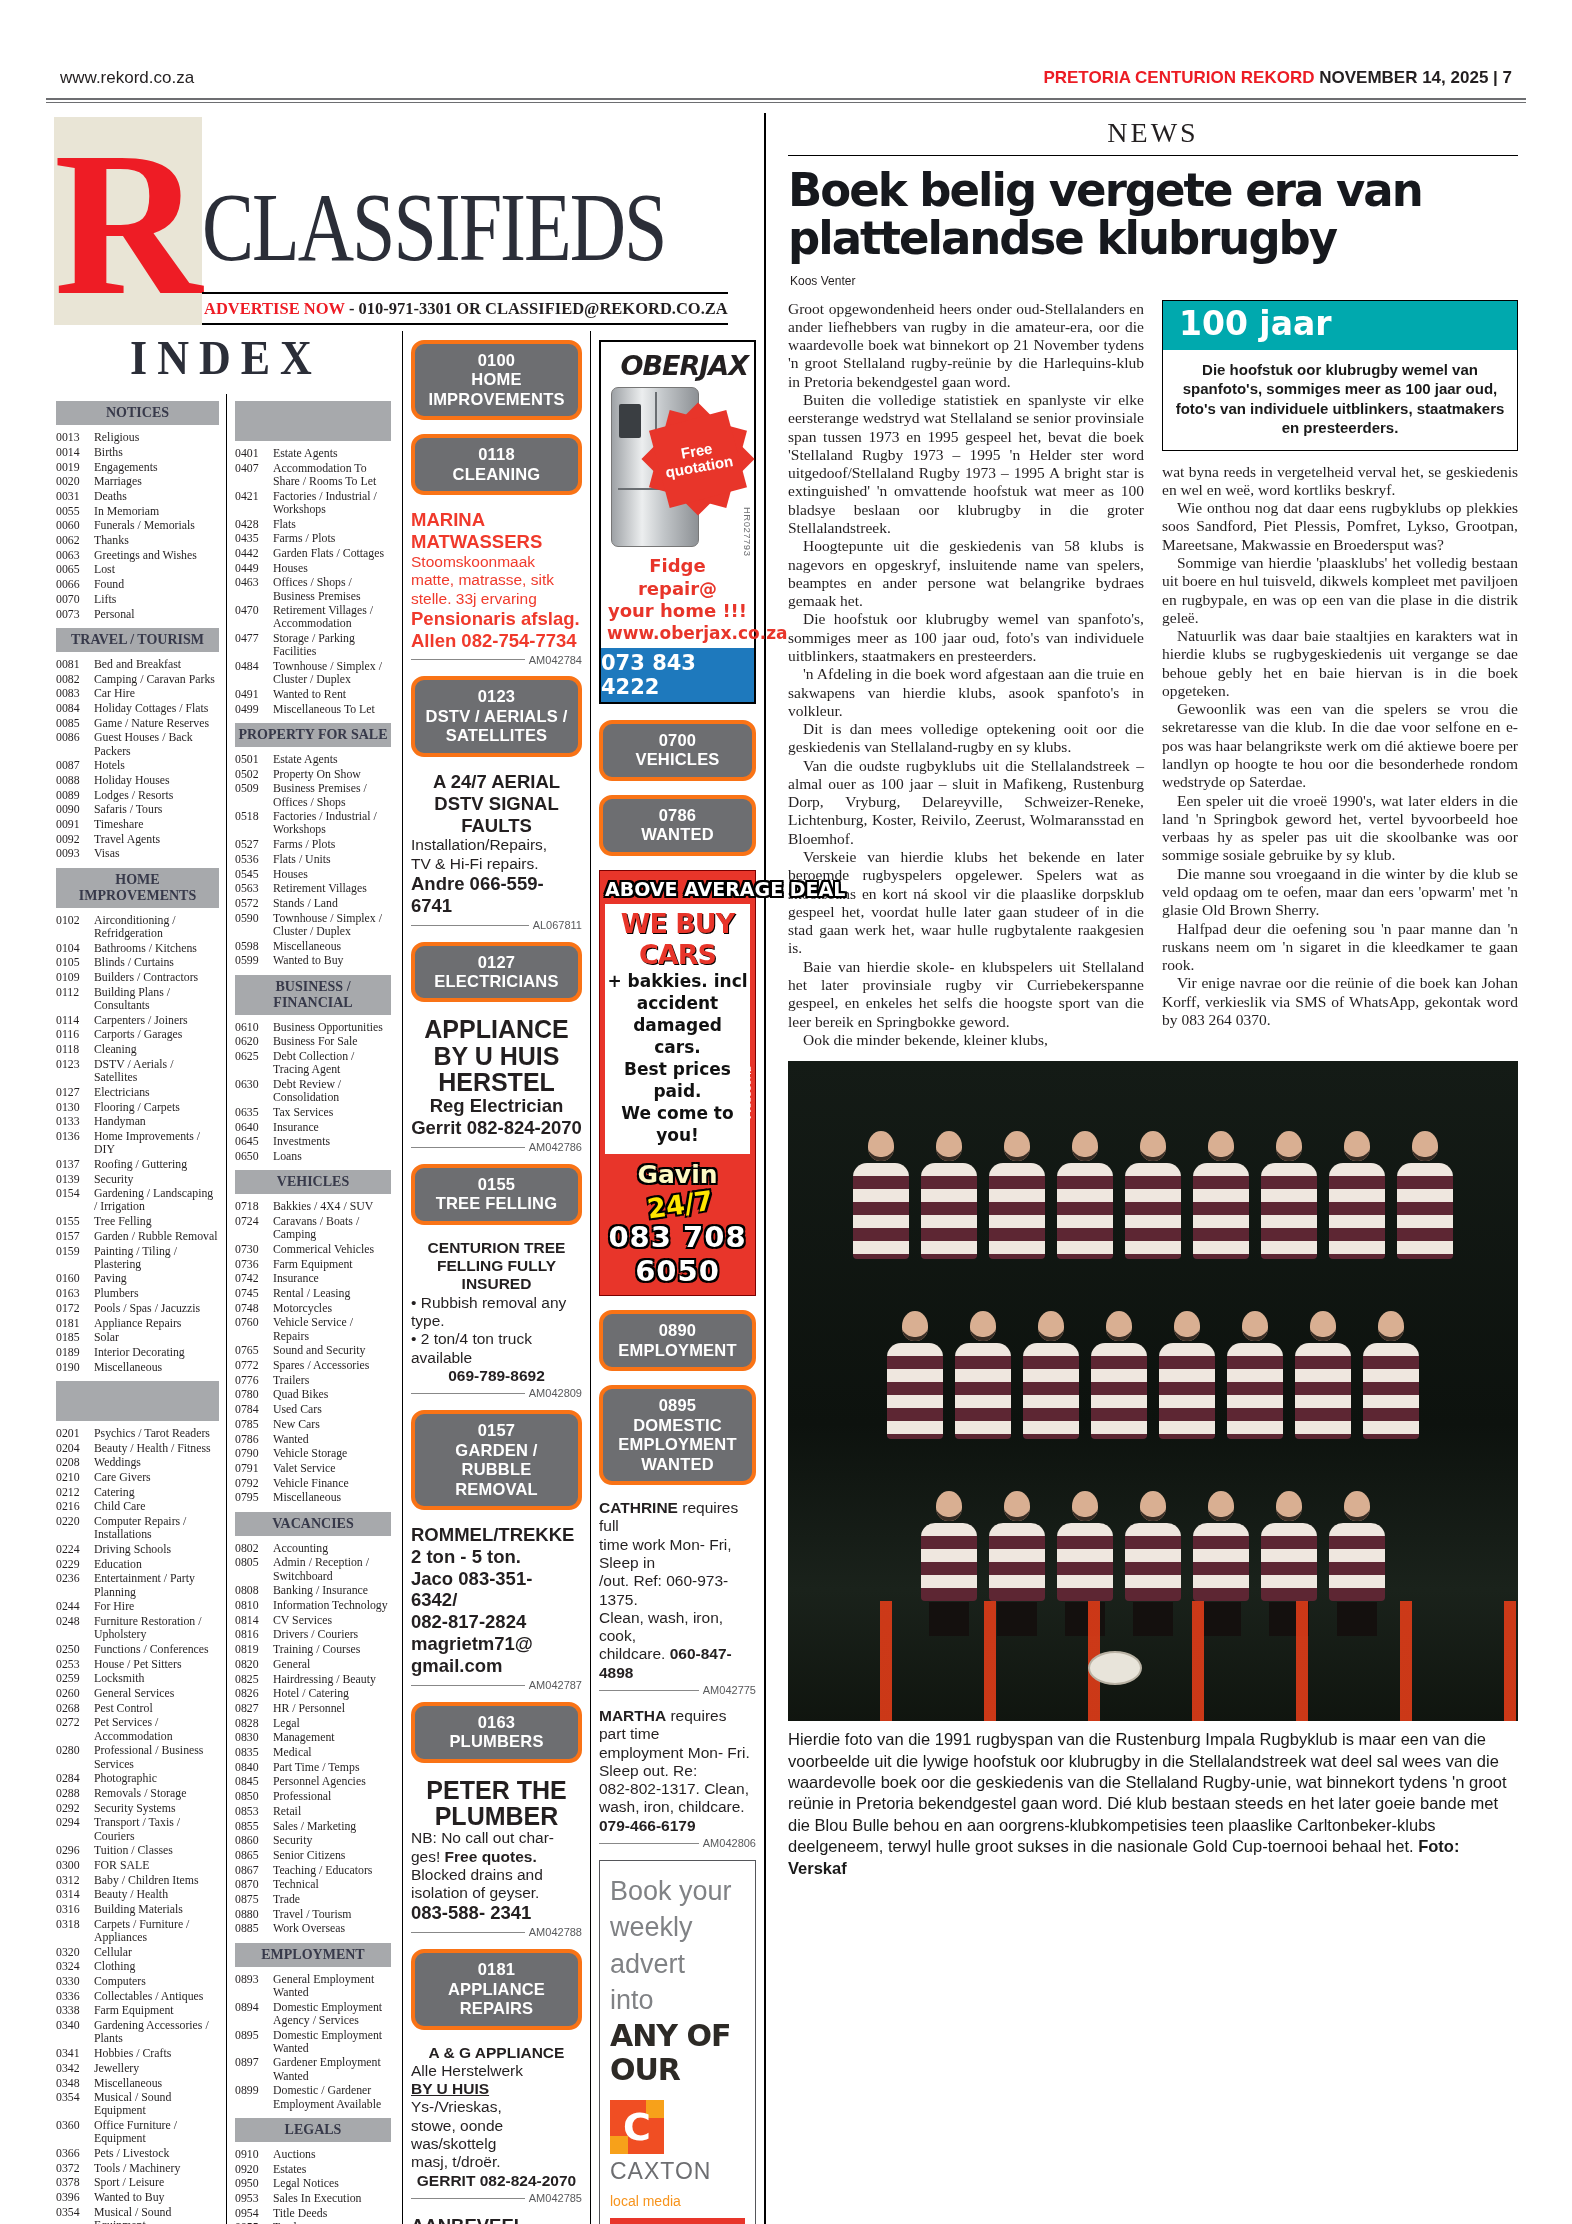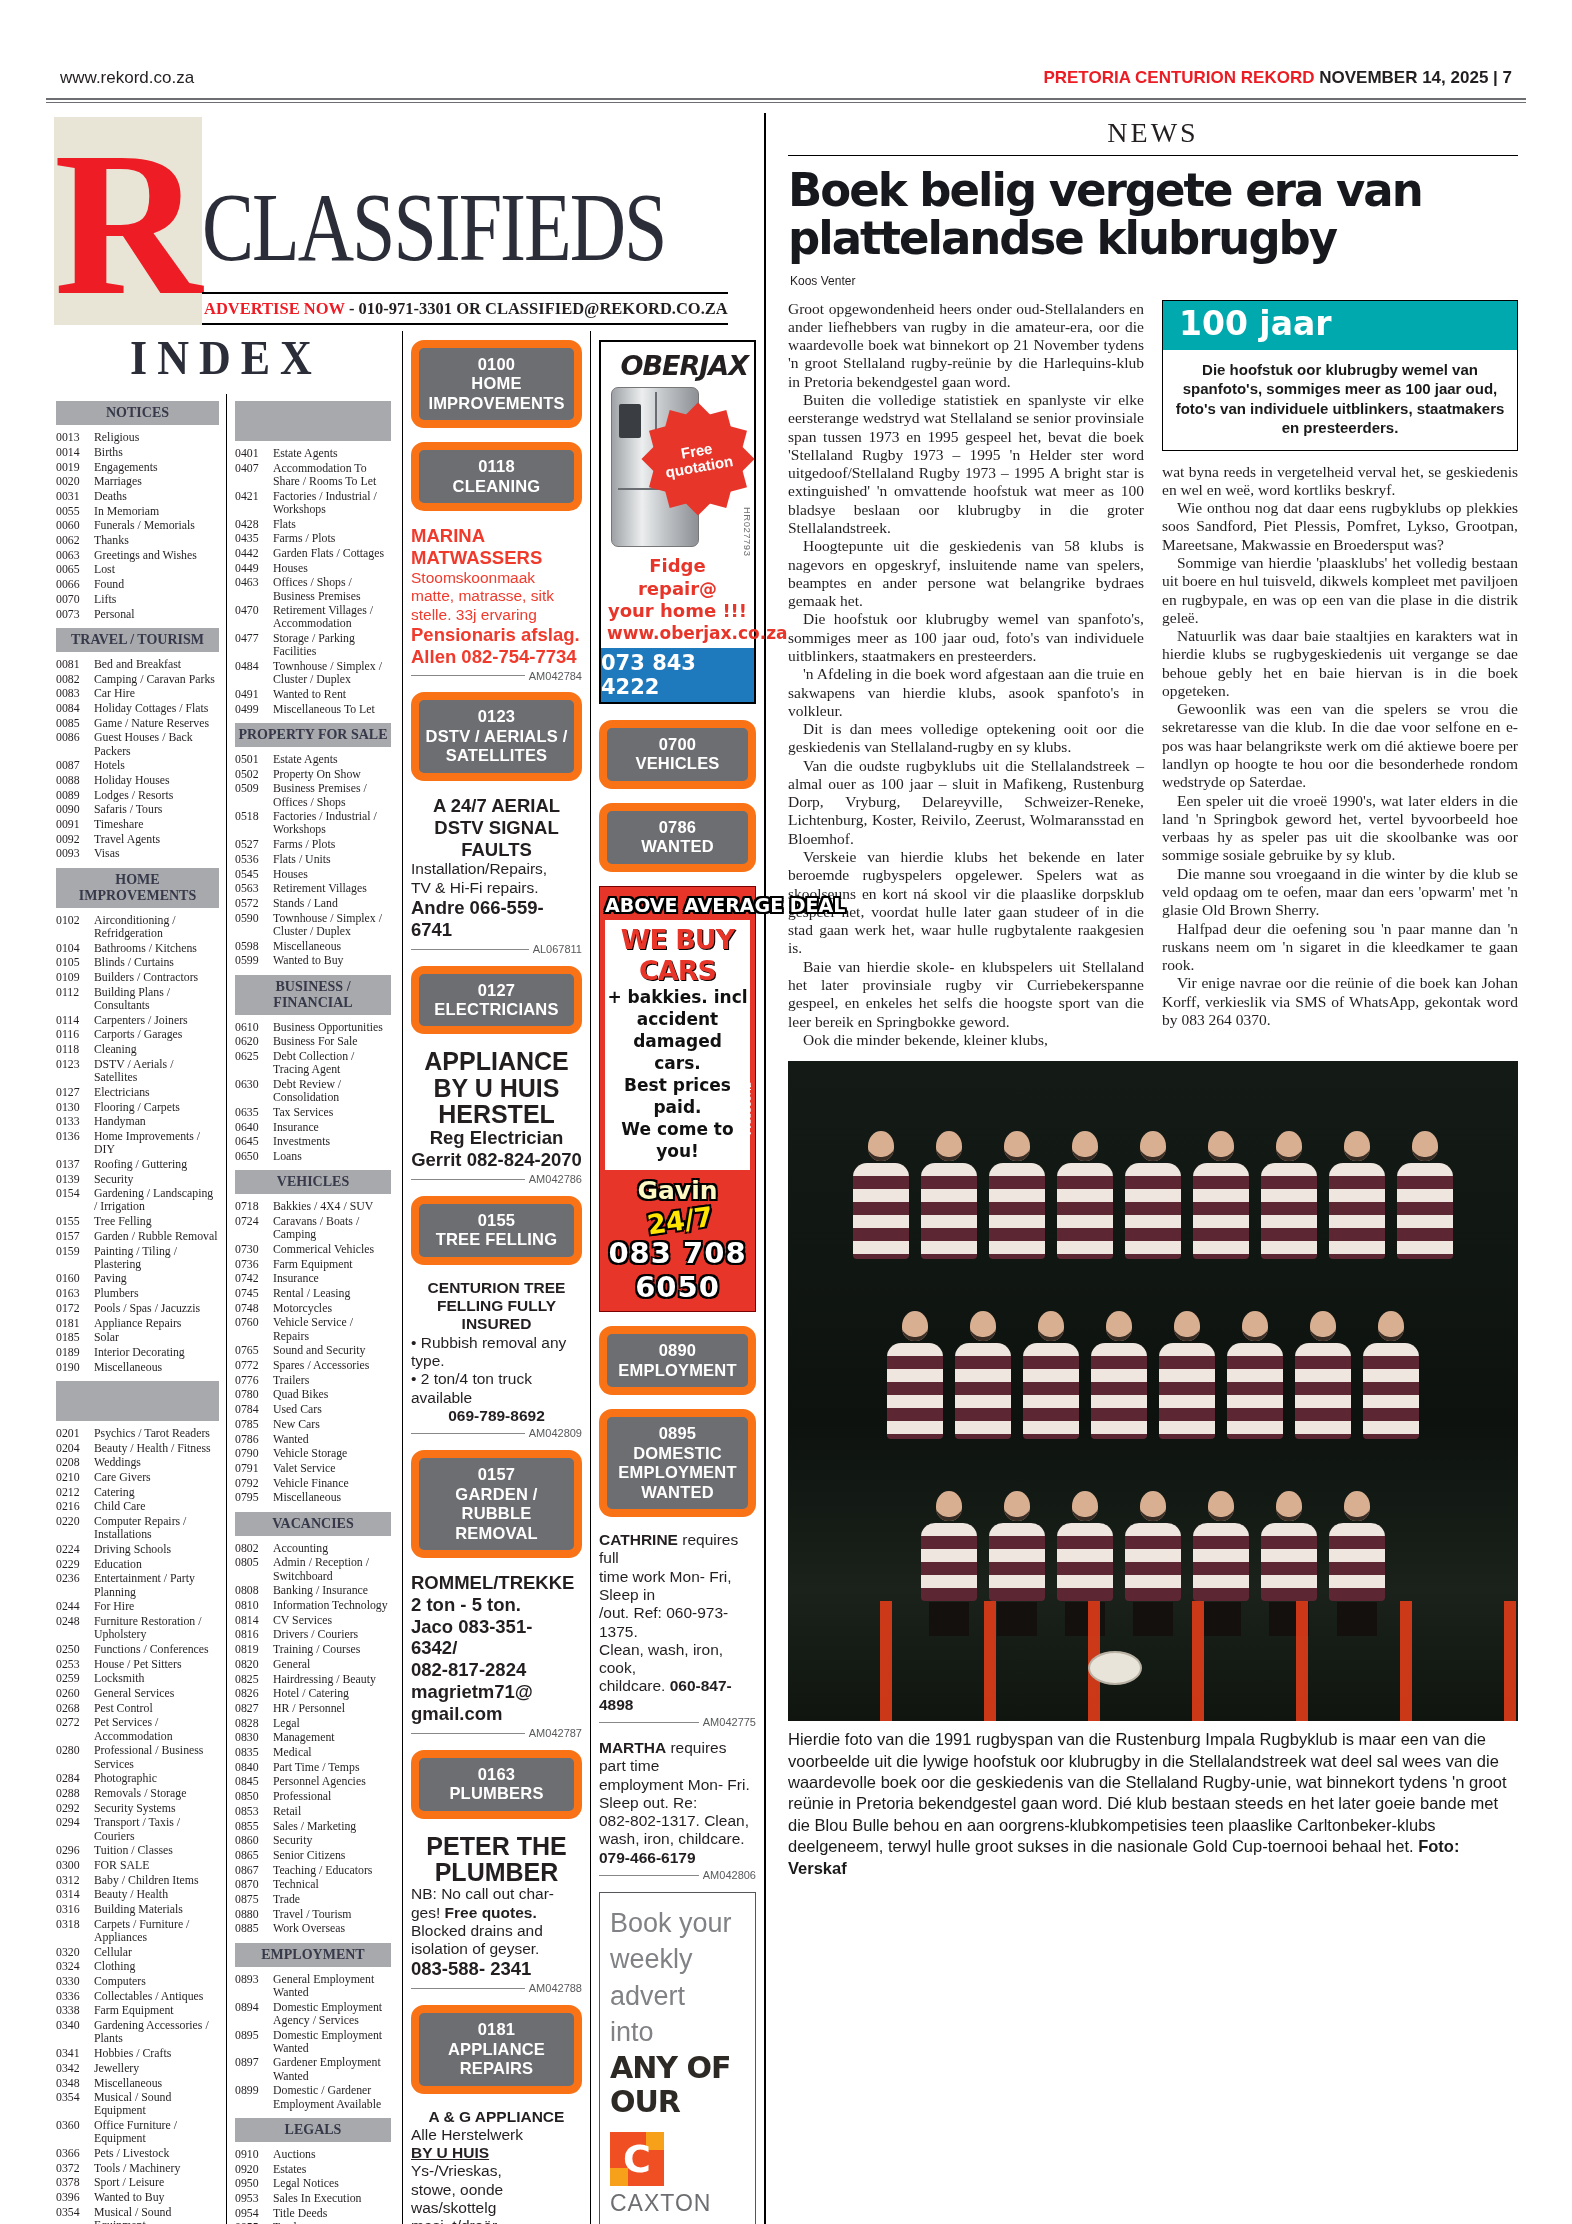--- a/index.html
+++ b/index.html
@@ -39,21 +39,21 @@
   .idx-col + .idx-col { border-left:1.5px solid #000; padding-left:8px; }
   .idx-header { background:#a7a9ac; color:#37394a; font-family:"Liberation Serif", serif; font-weight:bold;
     font-size:14px; text-align:center; padding:4px 2px; margin:7px 0 6px 0; line-height:1.15; }
   .idx-header.blank { min-height:40px; }
   .idx-item { display:flex; font-size:11.8px; line-height:1.12; margin-bottom:1.5px; }
   .idx-item .code { width:34px; flex:none; }
   .idx-item .lbl { flex:1; padding-left:4px; }
 
   .adcol { padding:0 8px; border-left:1.5px solid #000; }
   .adcol-d { border-left:1.5px solid #000; padding:0 2px 0 8px; }
-  .badge { background:#6d6e71; border:8px solid #f97316; border-radius:13px; color:#fff;
+  .badge { background:#6d6e71; border:4px solid #f97316; border-radius:13px; color:#fff;
     font-family:"Liberation Sans", sans-serif; font-weight:bold; text-align:center;
     padding:7px 4px; margin:9px 0 14px 0; font-size:16.5px; line-height:1.18; letter-spacing:0.2px; }
   .txtad { font-family:"Liberation Sans", sans-serif; font-size:15.5px; line-height:1.18; margin:4px 0 6px 0; color:#231f20; }
   .txtad.red { color:#f03a2c; }
   .txtad .ln { text-align:left; }
   .txtad .ln.c { text-align:center; }
   .ln-b { font-weight:bold; }
   .ln-h { font-weight:bold; font-size:18.5px; }
   .ln-xl { font-weight:bold; font-size:25px; line-height:1.05; }
   .ln-u { font-weight:bold; text-decoration:underline; }

